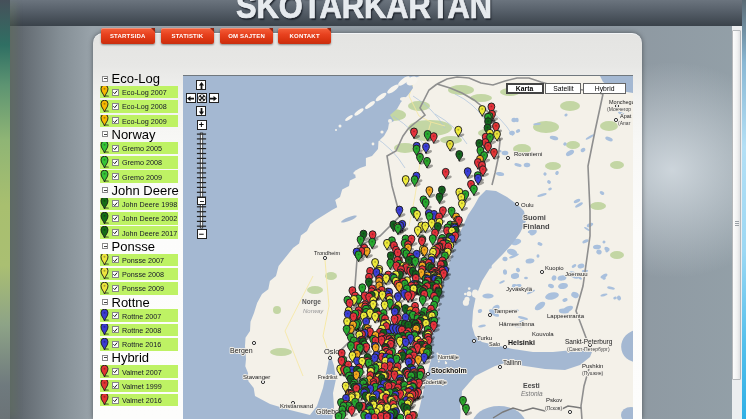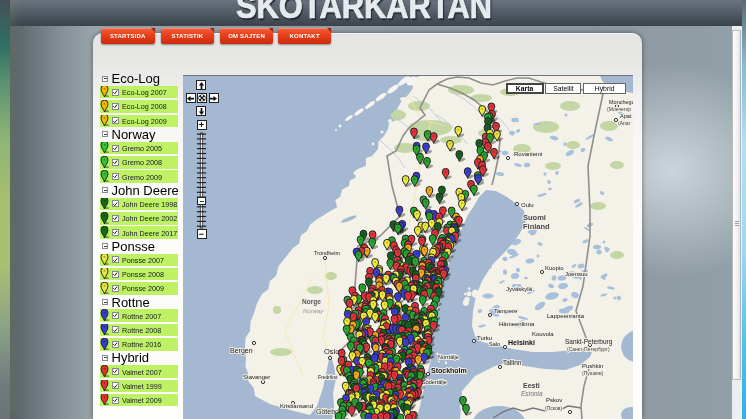--- a/index.html
+++ b/index.html
@@ -307,21 +307,21 @@
 <svg class="spin" width="11" height="13" viewBox="-5.5 -13 11 13">
         <ellipse cx="2" cy="-0.8" rx="2.5" ry="1.2" fill="#000" opacity="0.35"></ellipse>
         <path d="M0,0C-0.9,-3.2 -3.5,-4.6 -3.5,-8.3A3.5,3.5 0 1 1 3.5,-8.3C3.5,-4.6 0.9,-3.2 0,0Z" fill="#e23333" stroke="#1a1a1a" stroke-width="0.9"></path>
         <circle cx="0" cy="-8.3" r="1" fill="rgba(0,0,0,0.3)"></circle>
       </svg>
 <span class="cb">
         <svg width="4.5" height="4.5" viewBox="0 0 6 6">
           <path d="M0.5,3 L2.3,4.8 L5.5,0.8" stroke="#111" stroke-width="1.3" fill="none"></path>
         </svg>
       </span>
-<span class="lbl">Valmet 2009</span>
+<span class="lbl">Valmet 2016</span>
     </div>
 </div>
 <div id="map">
 <svg width="450" height="344" viewBox="0 0 450 344" style="position:absolute;left:0;top:0">
 <defs>
 <g id="P">
           <ellipse cx="2.7" cy="-1.4" rx="3.5" ry="1.5" fill="#000" opacity="0.35" transform="rotate(-24 2.7 -1.4)"></ellipse>
 <path d="M0,0C-0.9,-2.8 -3.4,-3.9 -3.4,-7.2A3.4,3.4 0 1 1 3.4,-7.2C3.4,-3.9 0.9,-2.8 0,0Z" stroke="#222" stroke-width="1"></path>
 <circle cx="0" cy="-7.2" r="0.95" fill="rgba(0,0,0,0.25)"></circle>
         </g>

